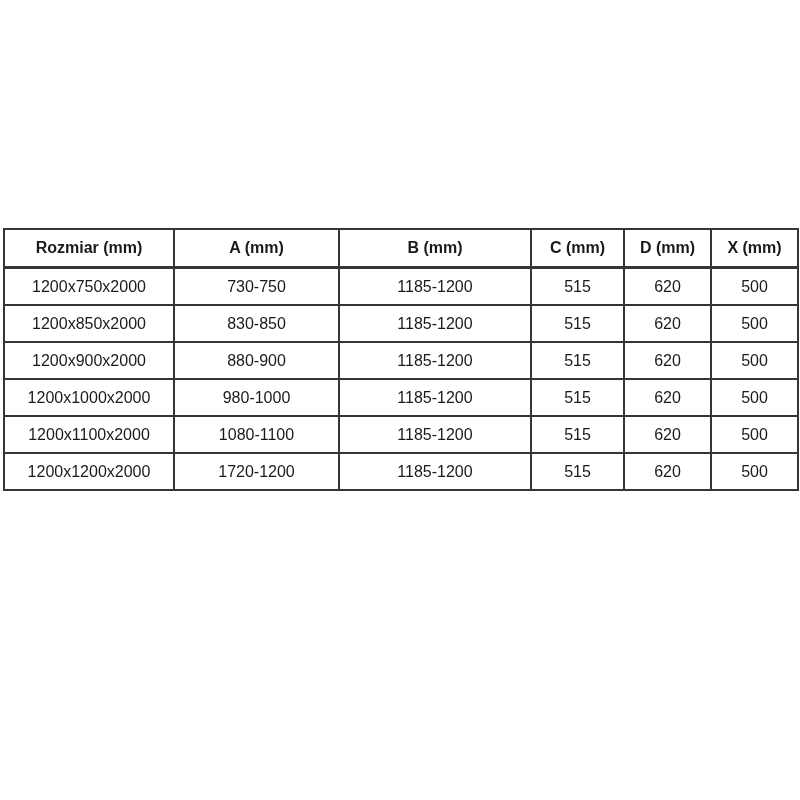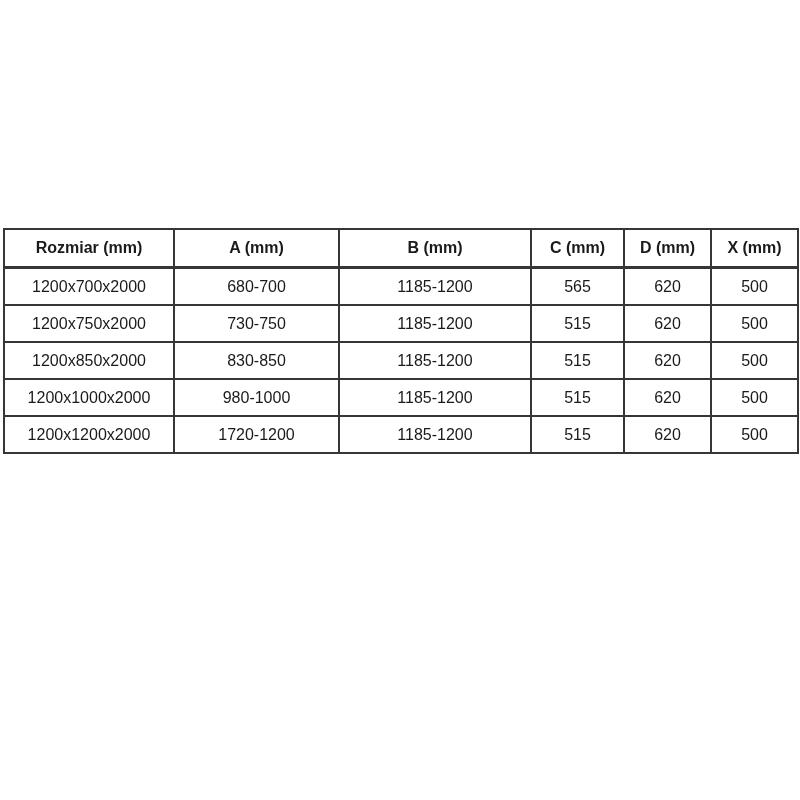--- a/index.html
+++ b/index.html
@@ -68,46 +68,54 @@
         <th>Rozmiar (mm)</th>
         <th>A (mm)</th>
         <th>B (mm)</th>
         <th>C (mm)</th>
         <th>D (mm)</th>
         <th>X (mm)</th>
       </tr>
     </thead>
     <tbody>
       <tr>
-        <td>1200x700x2000</td>
-        <td>680-700</td>
-        <td>1185-1200</td>
-        <td>565</td>
-        <td>620</td>
-        <td>500</td>
-      </tr>
-      <tr>
         <td>1200x750x2000</td>
         <td>730-750</td>
         <td>1185-1200</td>
         <td>515</td>
         <td>620</td>
         <td>500</td>
       </tr>
       <tr>
         <td>1200x850x2000</td>
         <td>830-850</td>
         <td>1185-1200</td>
         <td>515</td>
         <td>620</td>
         <td>500</td>
       </tr>
       <tr>
+        <td>1200x900x2000</td>
+        <td>880-900</td>
+        <td>1185-1200</td>
+        <td>515</td>
+        <td>620</td>
+        <td>500</td>
+      </tr>
+      <tr>
         <td>1200x1000x2000</td>
         <td>980-1000</td>
+        <td>1185-1200</td>
+        <td>515</td>
+        <td>620</td>
+        <td>500</td>
+      </tr>
+      <tr>
+        <td>1200x1100x2000</td>
+        <td>1080-1100</td>
         <td>1185-1200</td>
         <td>515</td>
         <td>620</td>
         <td>500</td>
       </tr>
       <tr>
         <td>1200x1200x2000</td>
         <td>1720-1200</td>
         <td>1185-1200</td>
         <td>515</td>

